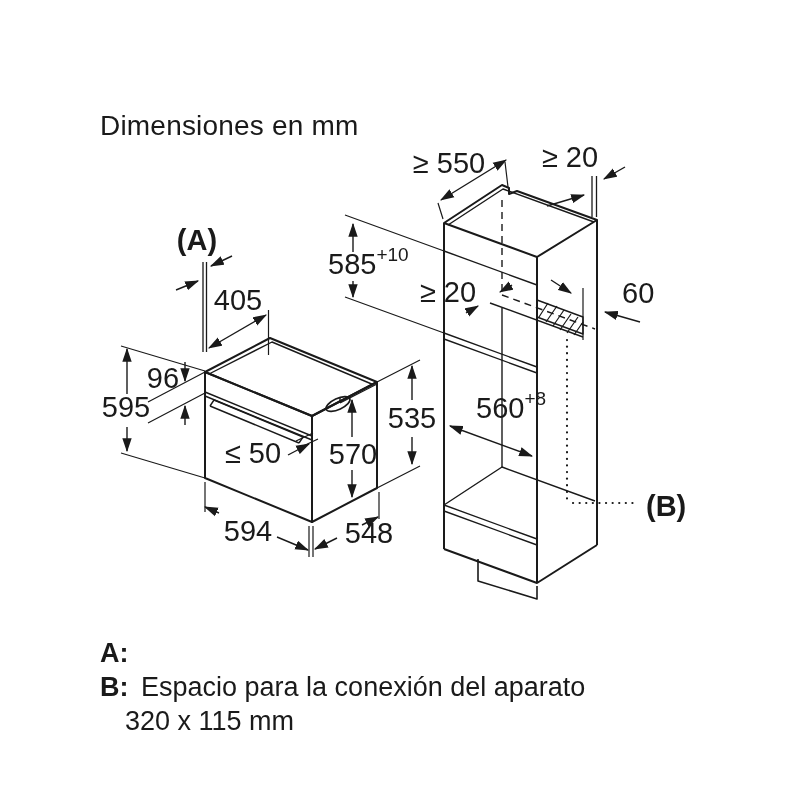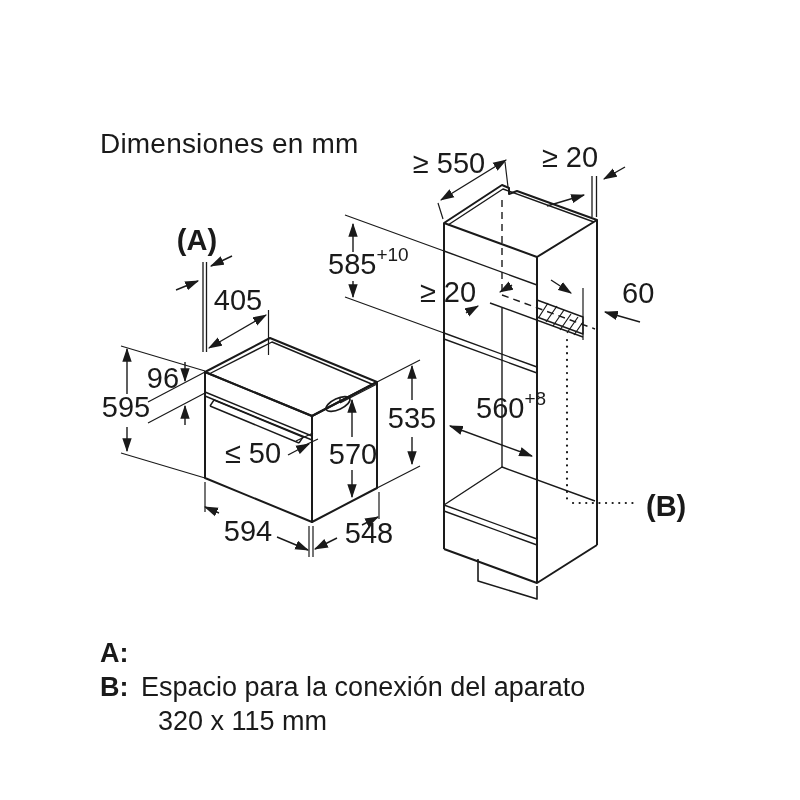--- a/index.html
+++ b/index.html
@@ -1,25 +1,25 @@
 <!DOCTYPE html>
 <html><head>
 <meta charset="utf-8">
 <style>
   html,body{margin:0;padding:0;background:#fff;}
   .page{position:relative;width:800px;height:800px;background:#ffffff;overflow:hidden;
         font-family:"Liberation Sans", sans-serif;color:#1a1a1a;}
-  .title{position:absolute;left:100px;top:110px;font-size:28px;letter-spacing:.2px;margin-top:18px;}
+  .title{position:absolute;left:100px;top:110px;font-size:28px;letter-spacing:.2px;}
   svg{position:absolute;left:0;top:0;}
   svg text{font-family:"Liberation Sans", sans-serif;font-size:29px;fill:#1a1a1a;}
   svg text.b{font-weight:bold;}
   .legend{position:absolute;left:100px;top:636px;font-size:27px;line-height:34px;}
   .legend .row{display:flex;}
   .legend .key{font-weight:bold;width:41px;flex:0 0 41px;}
-  .legend .indent{margin-left:58px;}
+  .legend .indent{margin-left:25px;}
 </style>
 </head>
 <body>
 
 <div class="page">
 
   <div class="title">Dimensiones en mm</div>
 
   <svg width="800" height="800" viewBox="0 0 800 800">
     <defs>

